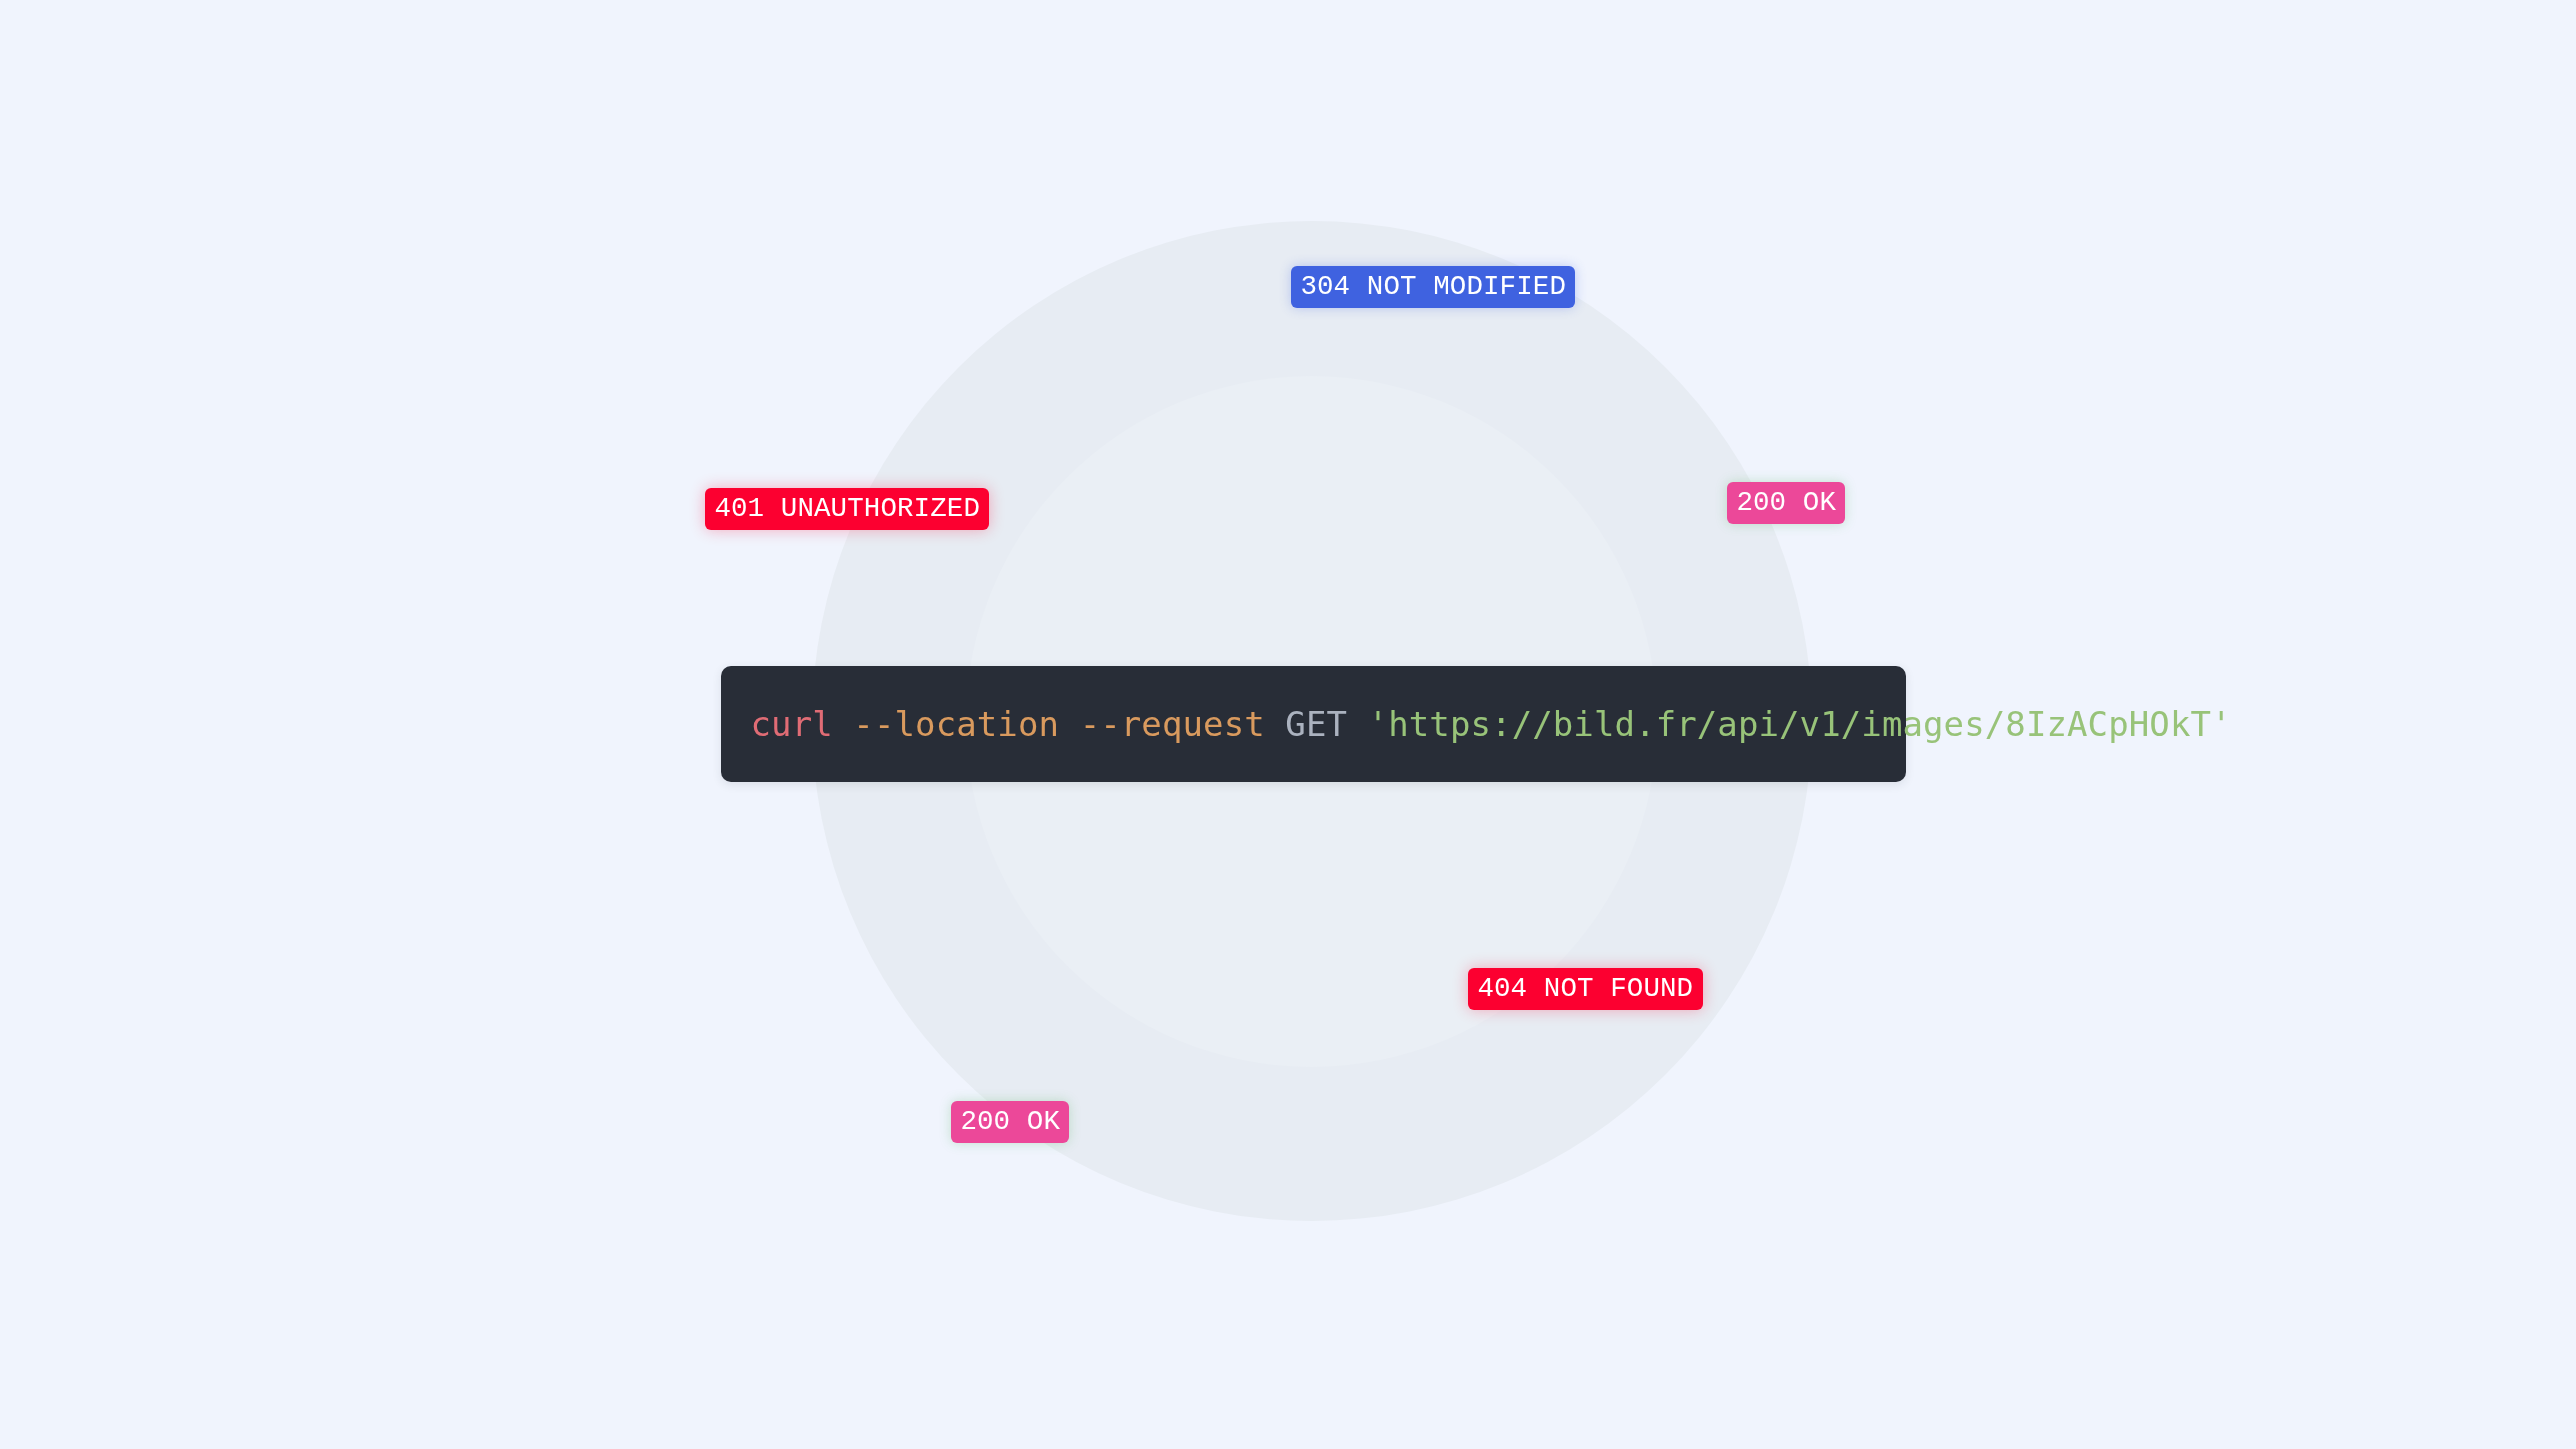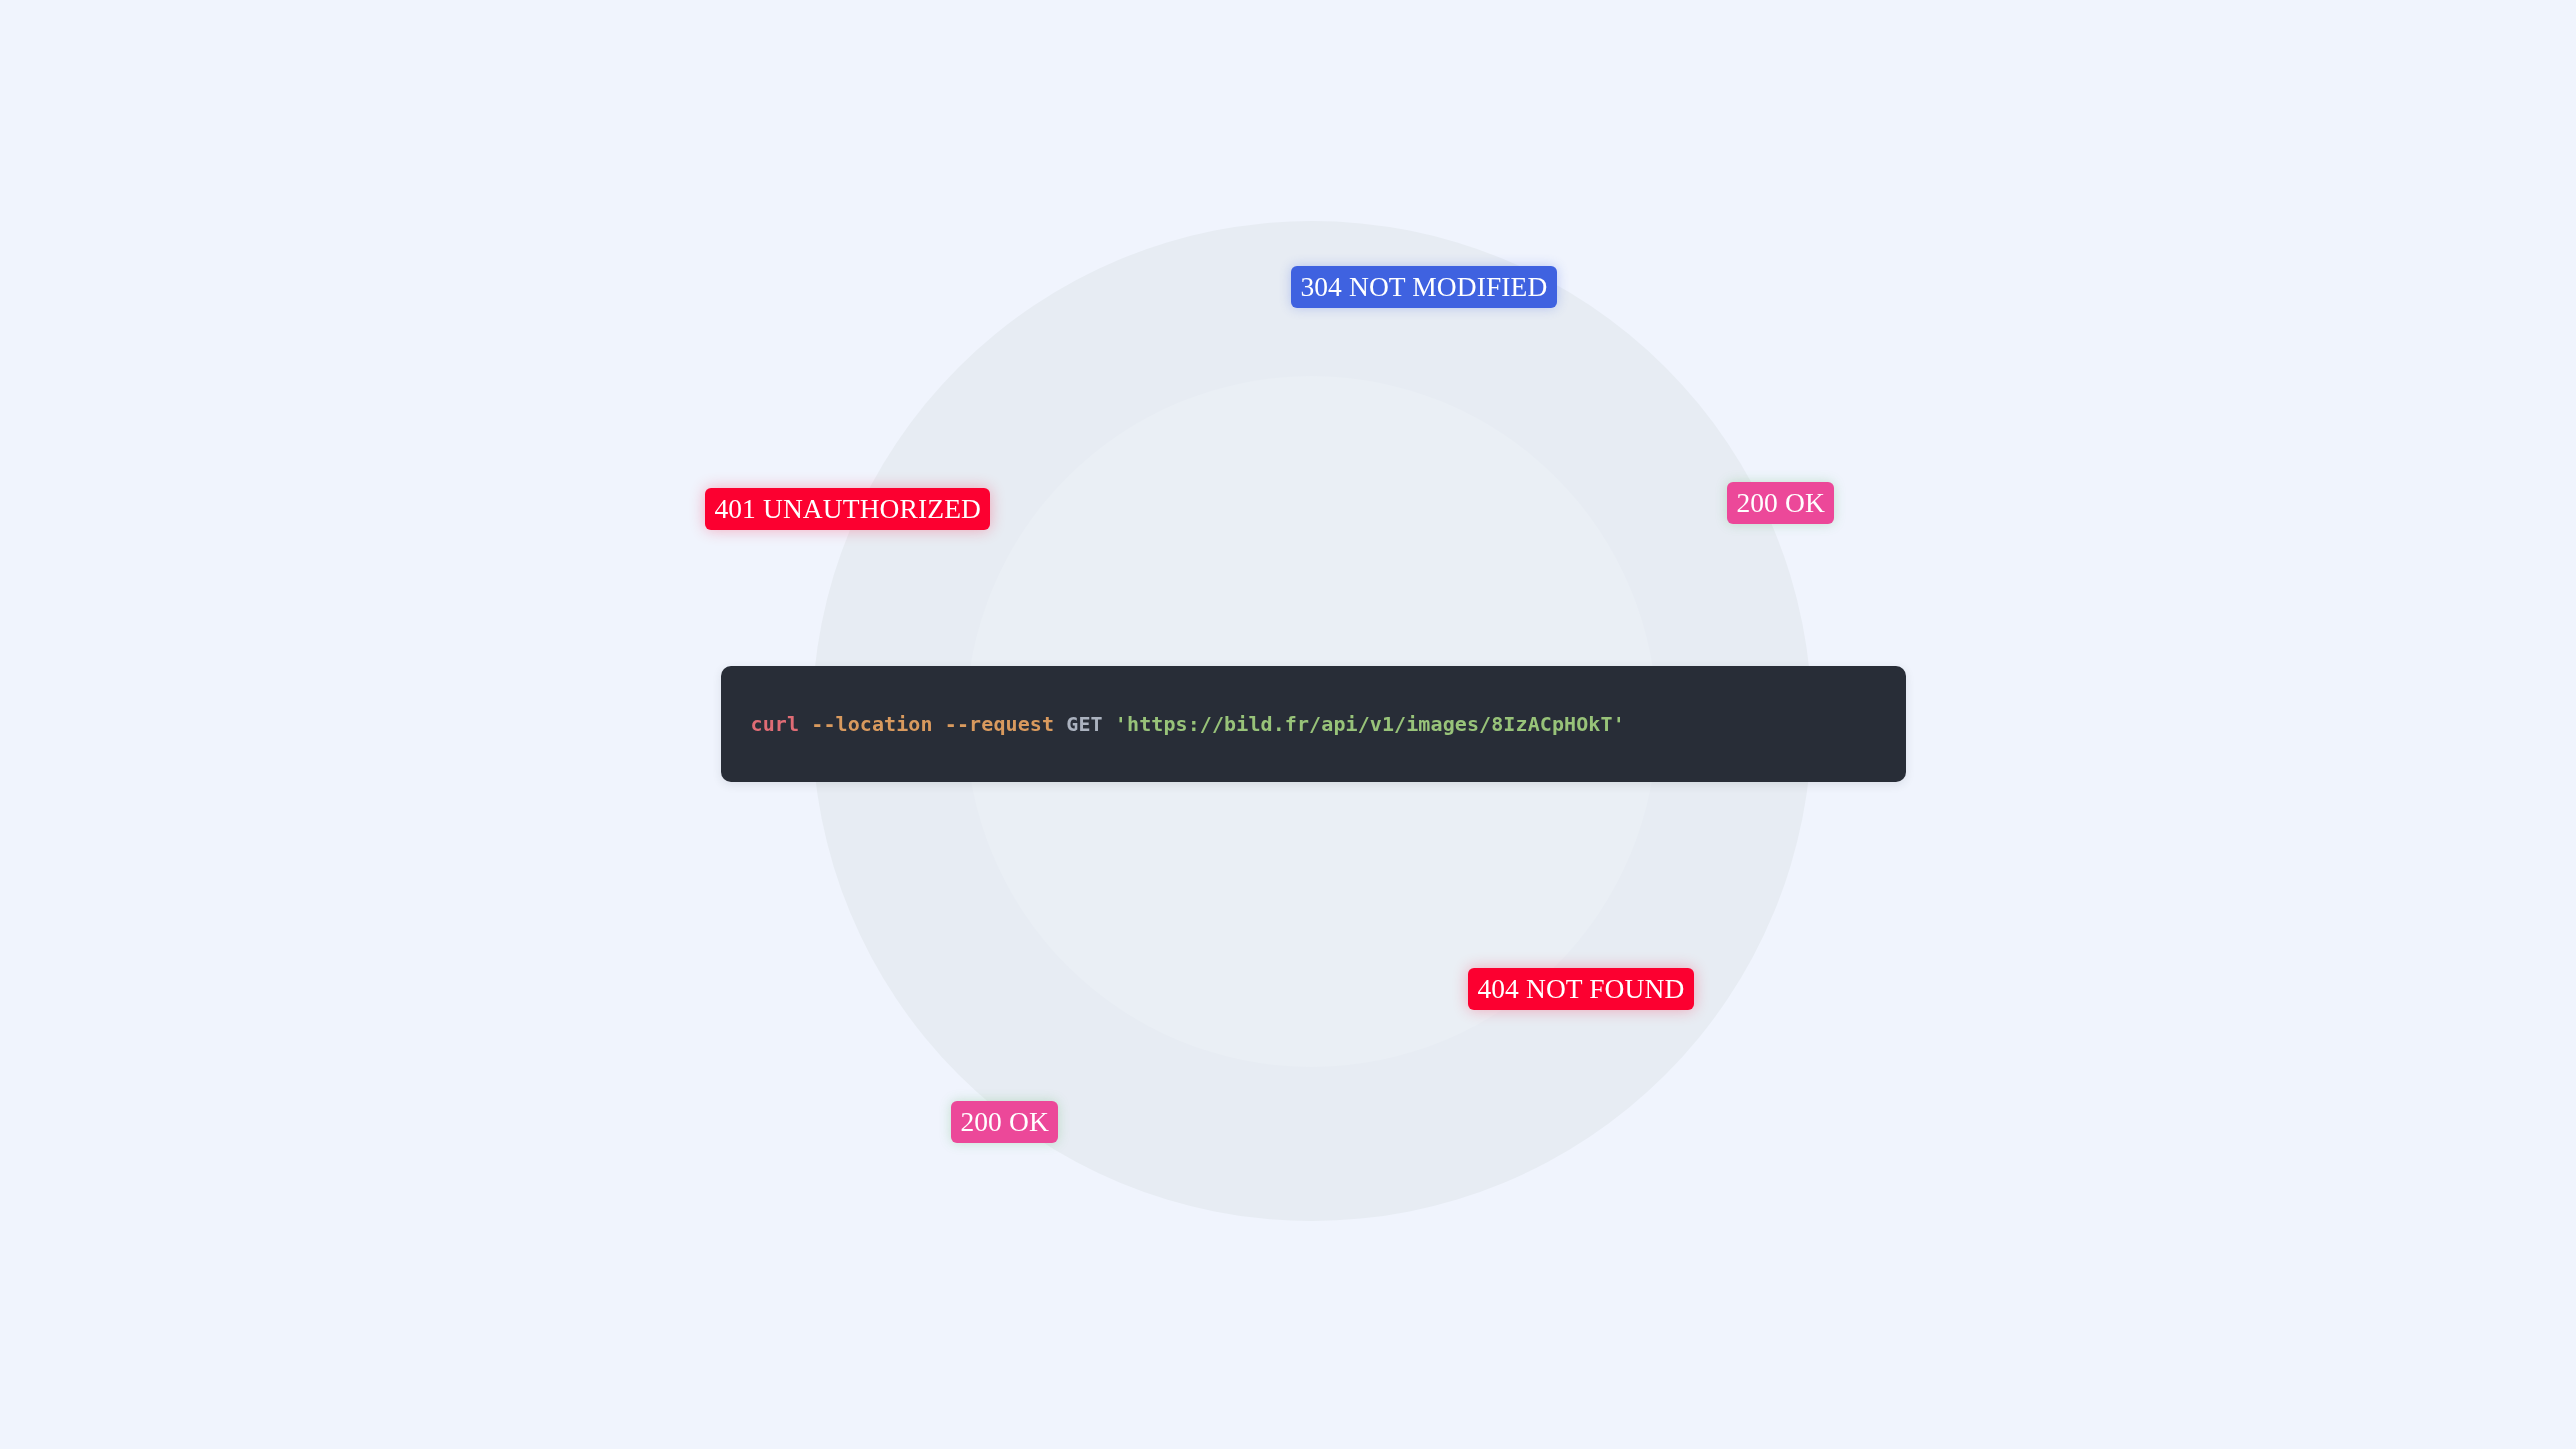--- a/index.html
+++ b/index.html
@@ -55,39 +55,38 @@
     background: #282d37;
     border-radius: 10px;
     display: flex;
     align-items: center;
     box-shadow: 0 2.7px 9.4px rgba(40,45,55,0.10);
   }
 
   .terminal-line {
     padding-left: 29.5px;
     font-family: "DejaVu Sans Mono", monospace;
-    font-size: 20px;
+    font-size: 34px;
     line-height: 1;
     white-space: pre;
     letter-spacing: 0.1px;
-    font-weight: bold;
   }
 
   .tok-cmd   { color: #e06c75; }
   .tok-flag  { color: #d99a5e; }
   .tok-verb  { color: #abb2bf; }
   .tok-url   { color: #98c379; }
 
   
   .badge {
     position: absolute;
     display: inline-flex;
     align-items: center;
     justify-content: center;
-    font-family: Liberation Serif, serif;
+    font-family: Liberation Mono, monospace;
     font-size: 27.5px;
     line-height: 1;
     color: #ffffff;
     border-radius: 6px;
     padding: 6.7px 9.4px 8px 9.4px;
     white-space: nowrap;
     letter-spacing: 0.1px;
   }
 
   .badge-blue {

